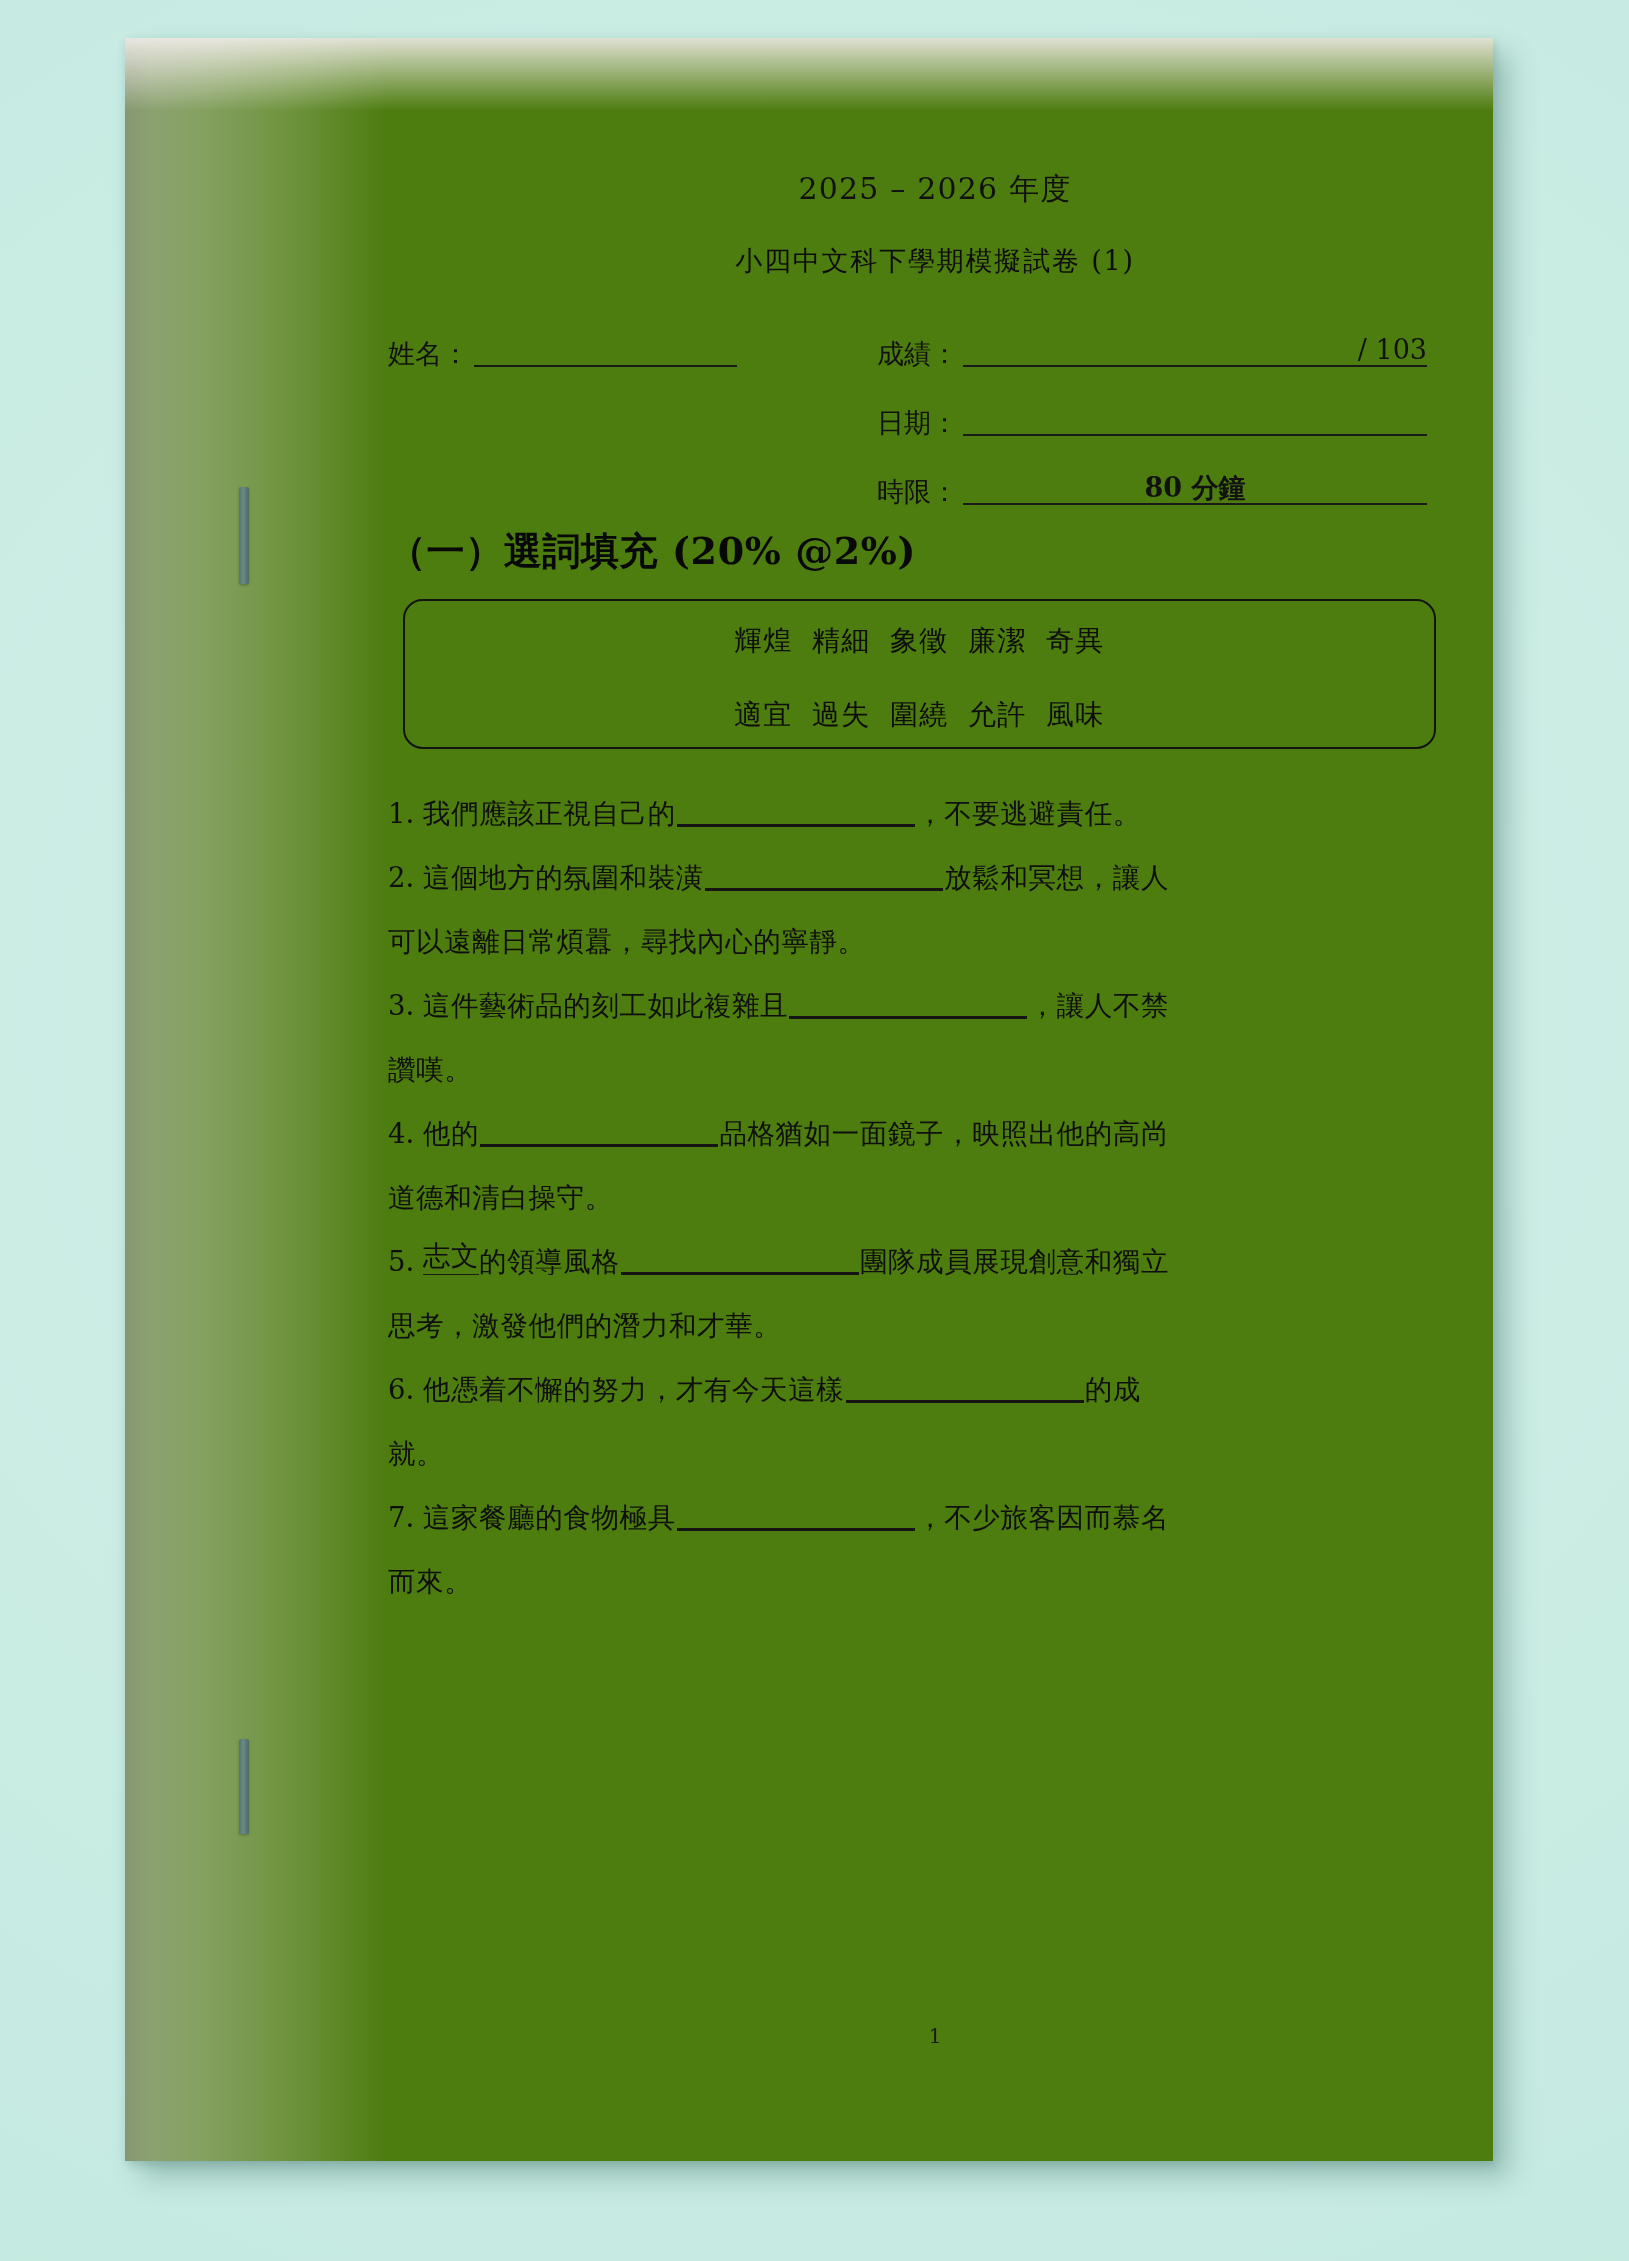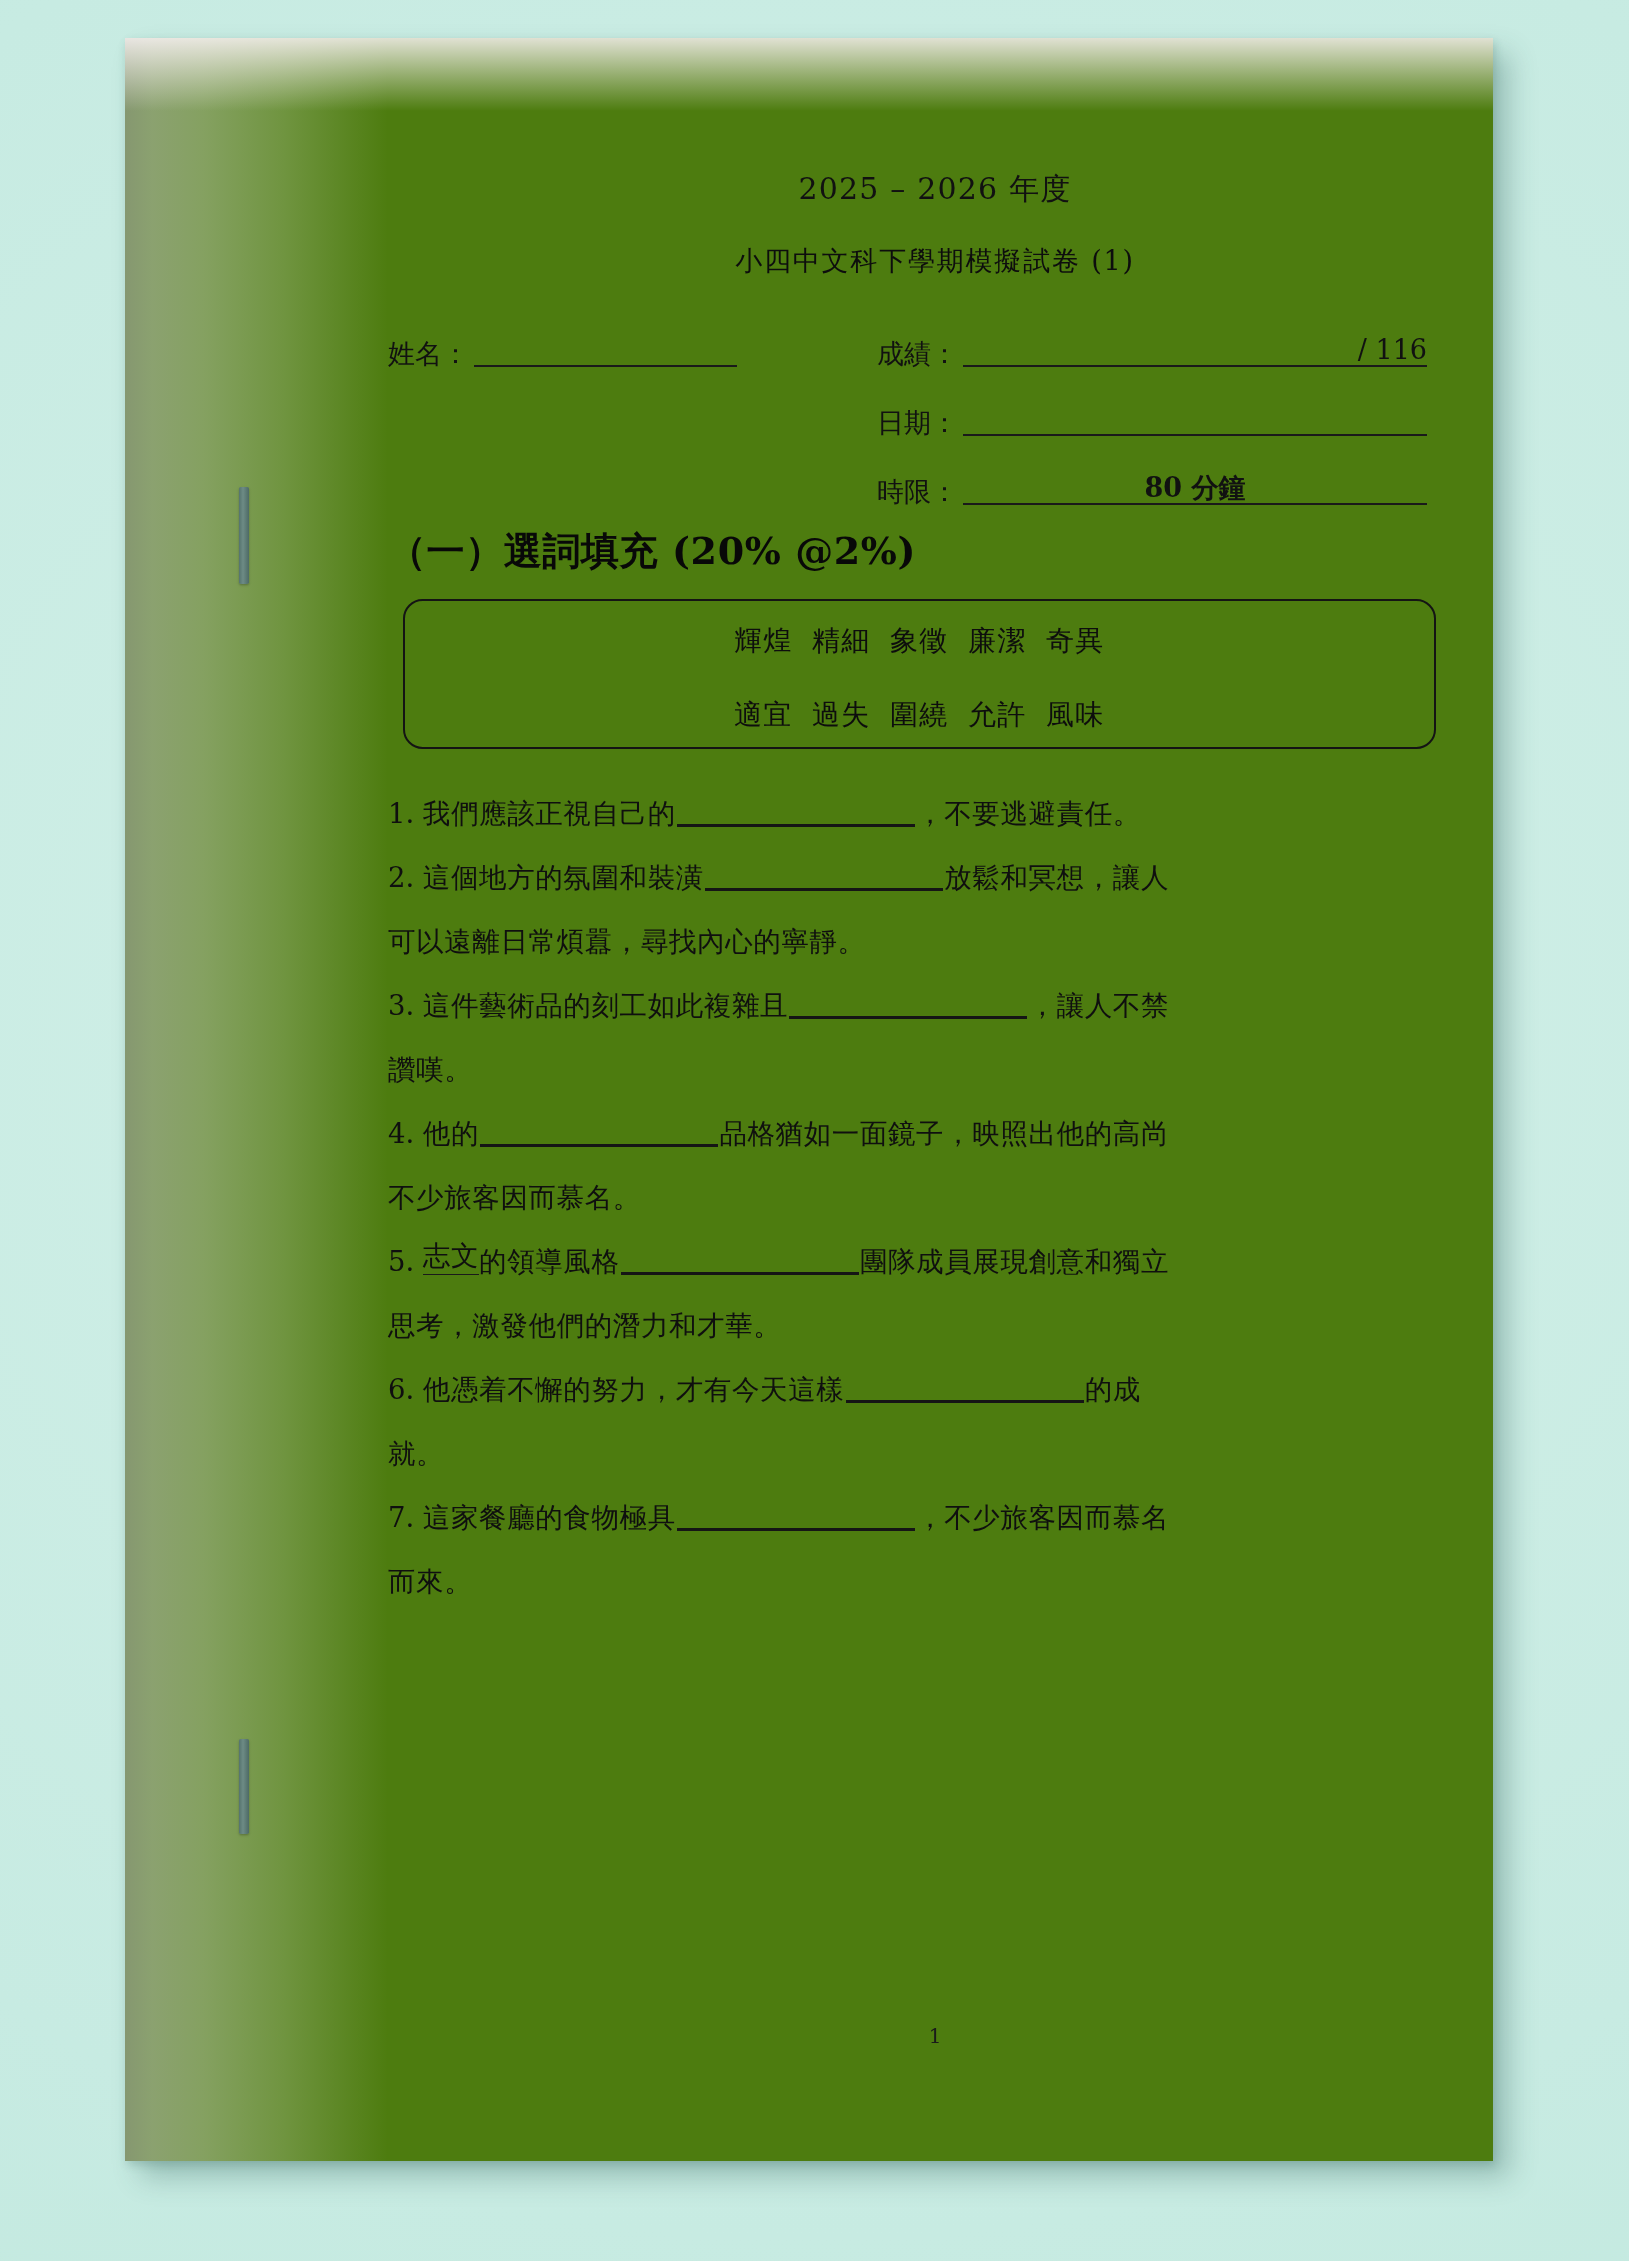--- a/index.html
+++ b/index.html
@@ -232,21 +232,21 @@
           </span>
         </div>
 
       </div>
 
       <div class="meta-right">
 
         <div class="field">
           <span class="field-label">成績：</span>
           <span class="rule">
-            <span class="rule-text right">/ 116</span>
+            <span class="rule-text right">/ 103</span>
           </span>
         </div>
 
         <div class="field">
           <span class="field-label">日期：</span>
           <span class="rule">
             <span class="rule-text center"></span>
           </span>
         </div>
 
@@ -293,21 +293,21 @@
         <div class="q-line">
           <span class="q-text">讚嘆。</span>
         </div>
         <div class="q-line">
           <span class="q-num">4.</span>
           <span class="q-text">他的</span>
           <span class="q-blank w1"></span>
           <span class="q-text">品格猶如一面鏡子，映照出他的高尚</span>
         </div>
         <div class="q-line">
-          <span class="q-text">不少旅客因而慕名。</span>
+          <span class="q-text">道德和清白操守。</span>
         </div>
         <div class="q-line">
           <span class="q-num">5.</span>
           <span class="q-text underline-name">志文</span>
           <span class="q-text">的領導風格</span>
           <span class="q-blank w1"></span>
           <span class="q-text">團隊成員展現創意和獨立</span>
         </div>
         <div class="q-line">
           <span class="q-text">思考，激發他們的潛力和才華。</span>

